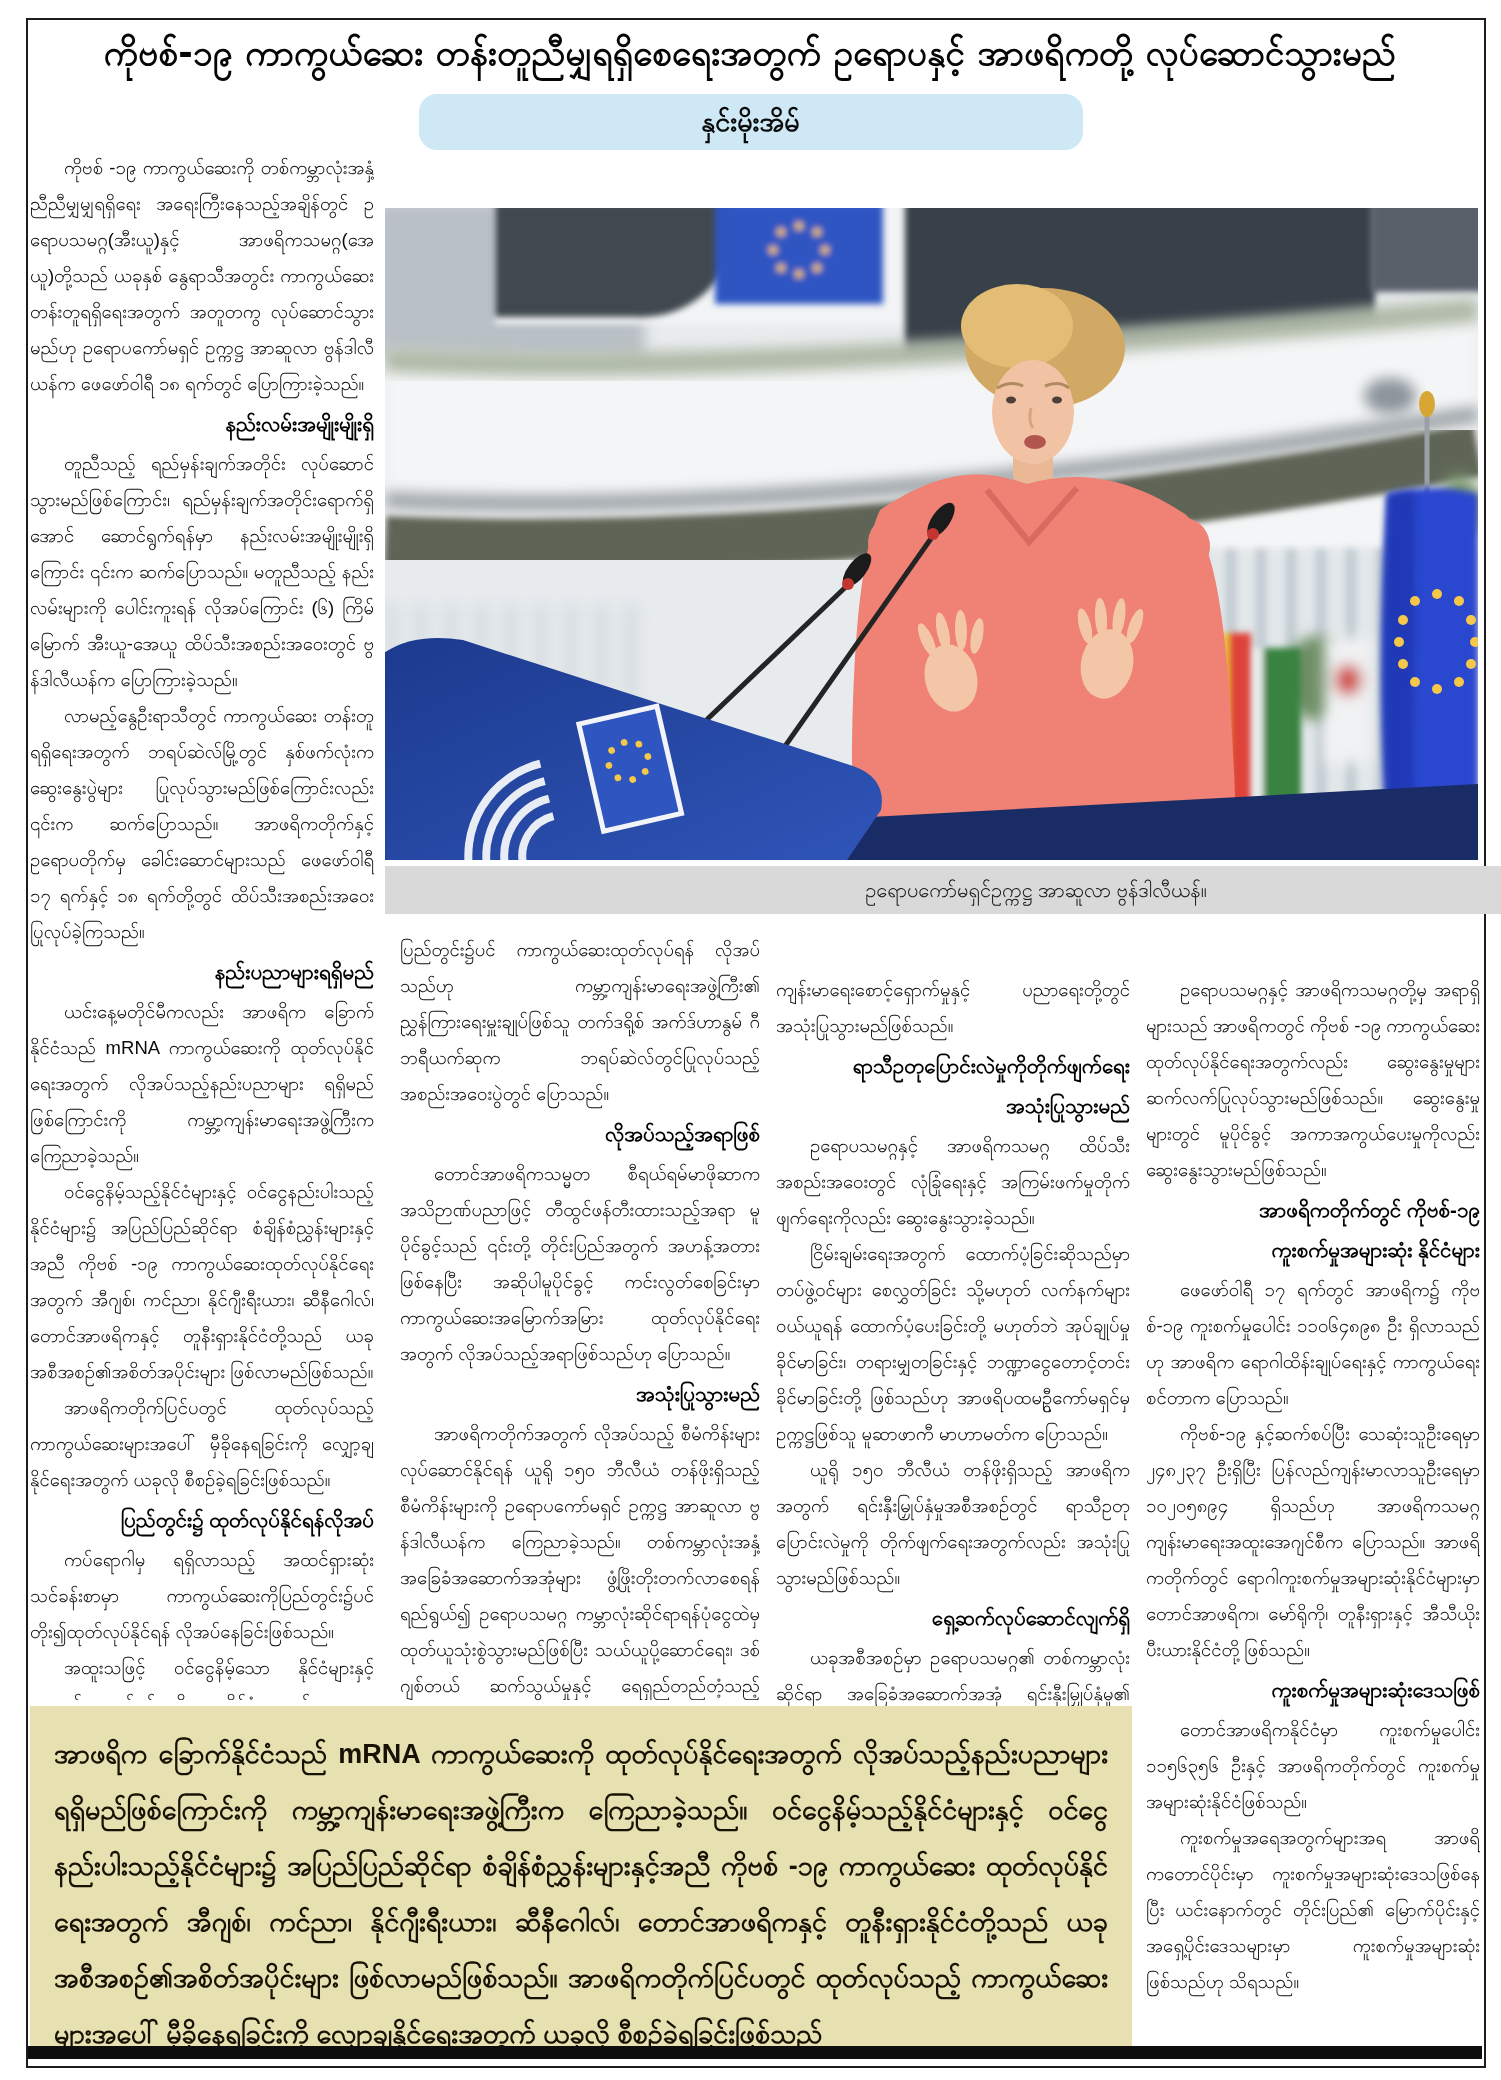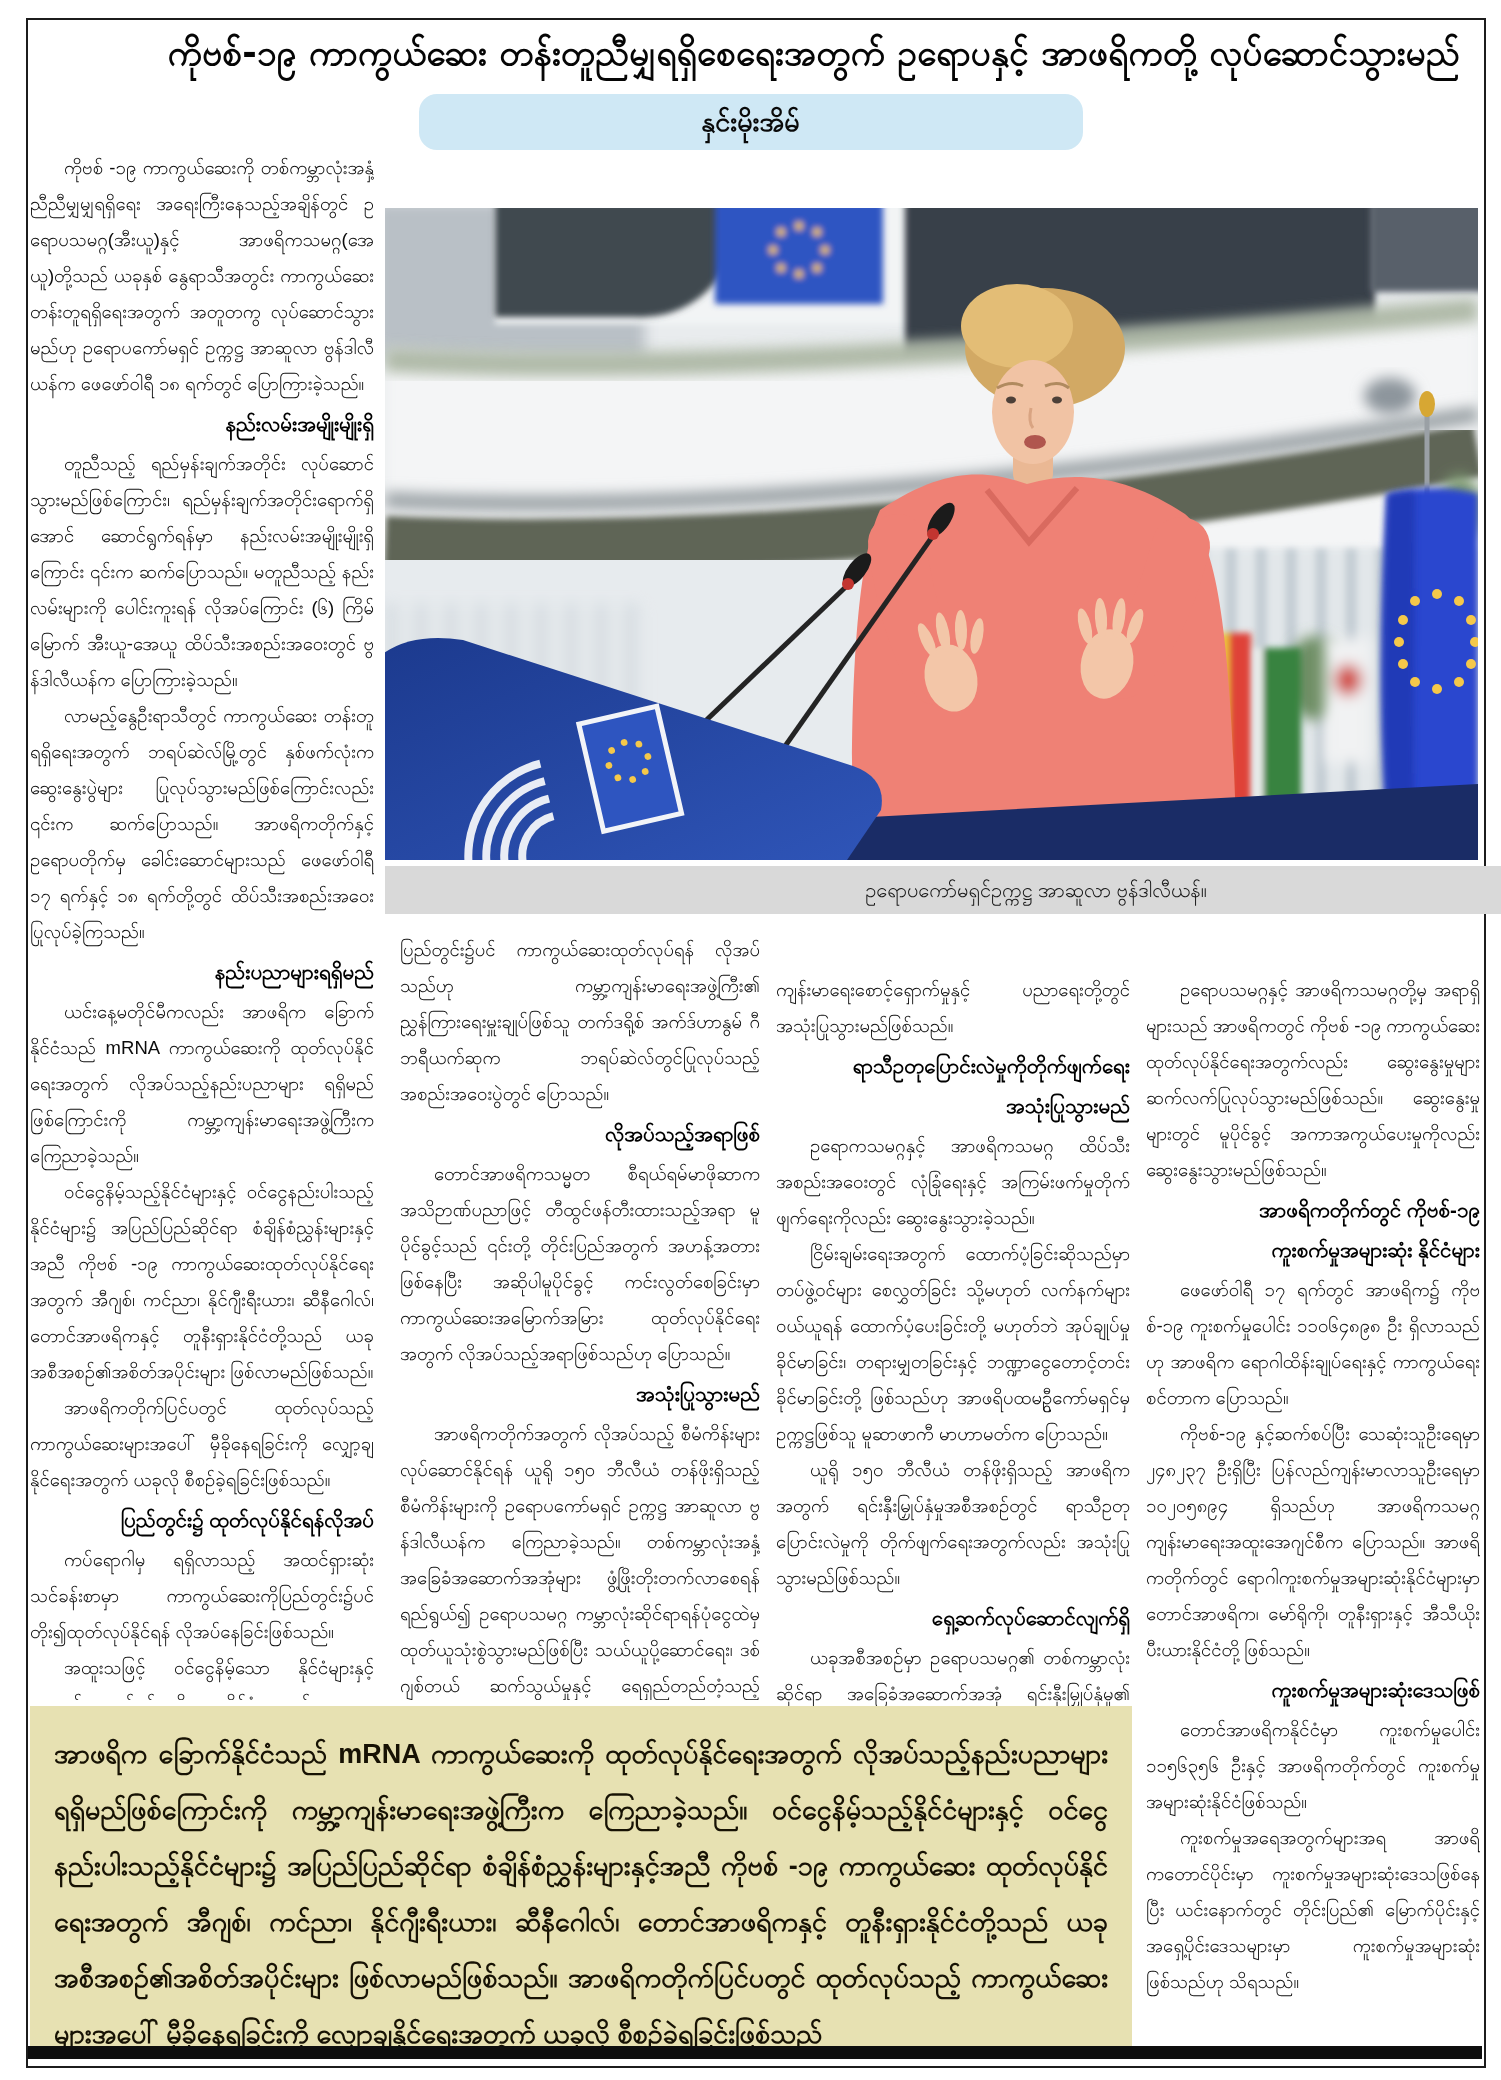--- a/index.html
+++ b/index.html
@@ -1,21 +1,21 @@
 <!DOCTYPE html>
 <html><head>
 <meta charset="utf-8">
 <style>
   html,body{margin:0;padding:0;background:#ffffff;}
   body{width:1501px;height:2080px;position:relative;font-family:"Liberation Sans",sans-serif;color:#111;}
   .page{position:absolute;inset:0;background:#fff;overflow:hidden;}
   .frame{position:absolute;left:26px;top:18px;width:1456px;height:2046px;border:2px solid #1c1c1c;pointer-events:none;}
   .bottom-bar{position:absolute;left:28px;top:2046px;width:1454px;height:13px;background:#0e0e0e;}
 
-  .headline{position:absolute;left:40px;top:28px;width:1420px;text-align:right;
+  .headline{position:absolute;left:40px;top:28px;width:1420px;text-align:center;
     font-size:35px;font-weight:bold;line-height:1.45;letter-spacing:.2px;color:#050505;
     font-family:"DejaVu Sans","Liberation Sans",sans-serif;}
   .byline-pill{position:absolute;left:50%;transform:translateX(-50%);top:94px;width:664px;height:56px;
     background:#cfe8f5;border-radius:18px;text-align:center;font-size:27px;font-weight:bold;line-height:56px;color:#0a0a0a;}
 
   .col{position:absolute;overflow:hidden;font-size:18.5px;line-height:36px;text-align:justify;color:#0c0c0c;}
   .col p{margin:0;text-indent:34px;}
   .col p.cont{text-indent:0;}
   .col h3{margin:2px 0;font-size:20.5px;font-weight:bold;text-align:right;text-indent:0;line-height:40px;color:#000000;}
 
@@ -223,21 +223,21 @@
     <h3>လိုအပ်သည့်အရာဖြစ်</h3>
     <p>တောင်အာဖရိကသမ္မတ စီရယ်ရမ်မာဖိုဆာက အသိဉာဏ်ပညာဖြင့် တီထွင်ဖန်တီးထားသည့်အရာ မူပိုင်ခွင့်သည် ၎င်းတို့ တိုင်းပြည်အတွက် အဟန့်အတားဖြစ်နေပြီး အဆိုပါမူပိုင်ခွင့် ကင်းလွတ်စေခြင်းမှာ ကာကွယ်ဆေးအမြောက်အမြား ထုတ်လုပ်နိုင်ရေးအတွက် လိုအပ်သည့်အရာဖြစ်သည်ဟု ပြောသည်။</p>
     <h3>အသုံးပြုသွားမည်</h3>
     <p>အာဖရိကတိုက်အတွက် လိုအပ်သည့် စီမံကိန်းများလုပ်ဆောင်နိုင်ရန် ယူရို ၁၅ဝ ဘီလီယံ တန်ဖိုးရှိသည့် စီမံကိန်းများကို ဥရောပကော်မရှင် ဥက္ကဋ္ဌ အာဆူလာ ဗွန်ဒါလီယန်က ကြေညာခဲ့သည်။ တစ်ကမ္ဘာလုံးအနှံ့ အခြေခံအဆောက်အအုံများ ဖွံ့ဖြိုးတိုးတက်လာစေရန် ရည်ရွယ်၍ ဥရောပသမဂ္ဂ ကမ္ဘာလုံးဆိုင်ရာရန်ပုံငွေထဲမှ ထုတ်ယူသုံးစွဲသွားမည်ဖြစ်ပြီး သယ်ယူပို့ဆောင်ရေး၊ ဒစ်ဂျစ်တယ် ဆက်သွယ်မှုနှင့် ရေရှည်တည်တံ့သည့် စိုက်ပျိုးရေး၊</p>
   </div>
 
   <div class="col col3">
     <p class="cont">ကျန်းမာရေးစောင့်ရှောက်မှုနှင့် ပညာရေးတို့တွင် အသုံးပြုသွားမည်ဖြစ်သည်။</p>
     <h3><span>ရာသီဥတုပြောင်းလဲမှုကိုတိုက်ဖျက်ရေး</span><br>
       <span>အသုံးပြုသွားမည်</span></h3>
-    <p>ဥရောကသမဂ္ဂနှင့် အာဖရိကသမဂ္ဂ ထိပ်သီးအစည်းအဝေးတွင် လုံခြုံရေးနှင့် အကြမ်းဖက်မှုတိုက်ဖျက်ရေးကိုလည်း ဆွေးနွေးသွားခဲ့သည်။</p>
+    <p>ဥရောပသမဂ္ဂနှင့် အာဖရိကသမဂ္ဂ ထိပ်သီးအစည်းအဝေးတွင် လုံခြုံရေးနှင့် အကြမ်းဖက်မှုတိုက်ဖျက်ရေးကိုလည်း ဆွေးနွေးသွားခဲ့သည်။</p>
     <p>ငြိမ်းချမ်းရေးအတွက် ထောက်ပံ့ခြင်းဆိုသည်မှာ တပ်ဖွဲ့ဝင်များ စေလွှတ်ခြင်း သို့မဟုတ် လက်နက်များဝယ်ယူရန် ထောက်ပံ့ပေးခြင်းတို့ မဟုတ်ဘဲ အုပ်ချုပ်မှုခိုင်မာခြင်း၊ တရားမျှတခြင်းနှင့် ဘဏ္ဍာငွေတောင့်တင်းခိုင်မာခြင်းတို့ ဖြစ်သည်ဟု အာဖရိပထမဦ္ဂကော်မရှင်မှ ဥက္ကဋ္ဌဖြစ်သူ မူဆာဖာကီ မာဟာမတ်က ပြောသည်။</p>
     <p>ယူရို ၁၅ဝ ဘီလီယံ တန်ဖိုးရှိသည့် အာဖရိကအတွက် ရင်းနှီးမြှုပ်နှံမှုအစီအစဉ်တွင် ရာသီဥတုပြောင်းလဲမှုကို တိုက်ဖျက်ရေးအတွက်လည်း အသုံးပြုသွားမည်ဖြစ်သည်။</p>
     <h3>ရှေ့ဆက်လုပ်ဆောင်လျက်ရှိ</h3>
     <p>ယခုအစီအစဉ်မှာ ဥရောပသမဂ္ဂ၏ တစ်ကမ္ဘာလုံးဆိုင်ရာ အခြေခံအဆောက်အအုံ ရင်းနှီးမြှုပ်နှံမှု၏ တစ်စိတ်တစ်ဒေသဖြစ်ပြီး ယခင်နှစ်ကတည်းက ယင်းအစီအစဉ်ကို ကြေညာခဲ့ခြင်း ဖြစ်သည်။</p>
   </div>
 
   <div class="col col4">
     <p>ဥရောပသမဂ္ဂနှင့် အာဖရိကသမဂ္ဂတို့မှ အရာရှိများသည် အာဖရိကတွင် ကိုဗစ် -၁၉ ကာကွယ်ဆေး ထုတ်လုပ်နိုင်ရေးအတွက်လည်း ဆွေးနွေးမှုများ ဆက်လက်ပြုလုပ်သွားမည်ဖြစ်သည်။ ဆွေးနွေးမှုများတွင် မူပိုင်ခွင့် အကာအကွယ်ပေးမှုကိုလည်း ဆွေးနွေးသွားမည်ဖြစ်သည်။</p>
     <h3><span>အာဖရိကတိုက်တွင် ကိုဗစ်-၁၉</span><br>
       <span>ကူးစက်မှုအများဆုံး နိုင်ငံများ</span></h3>

